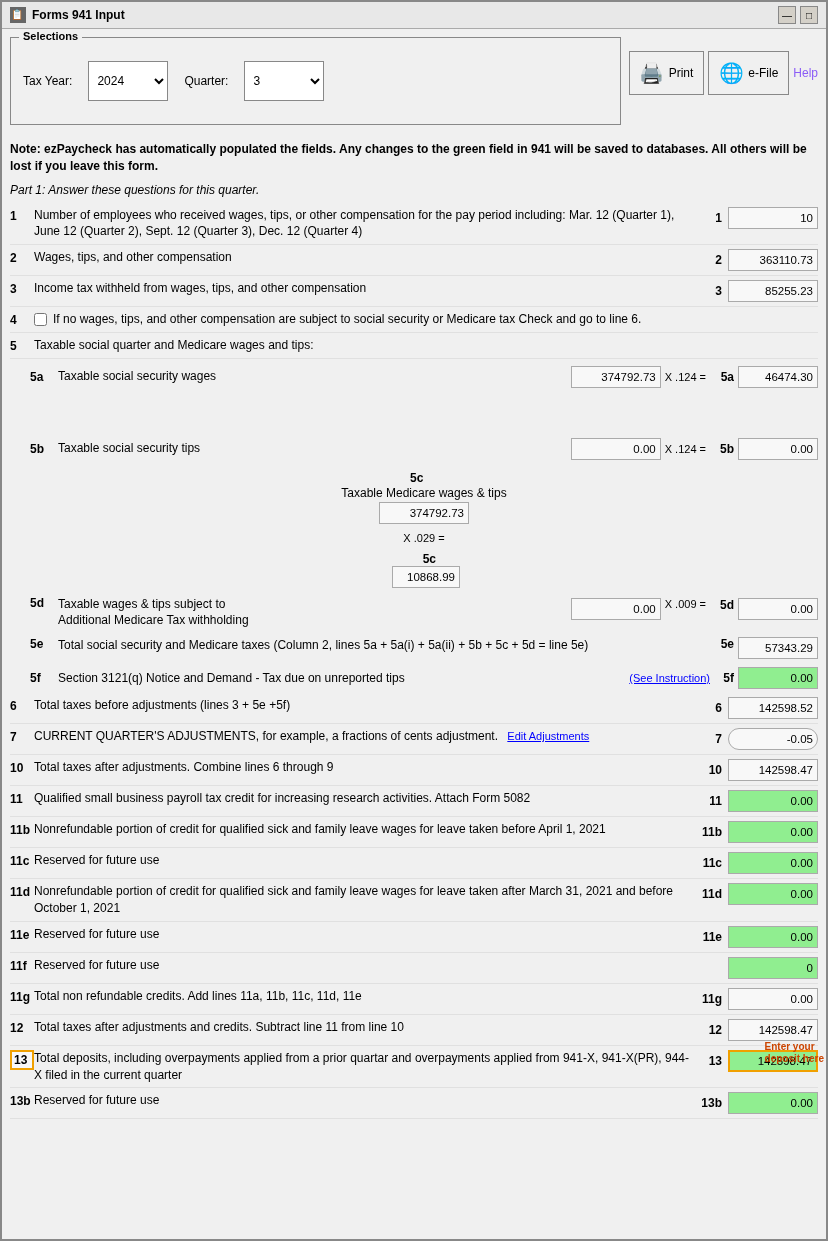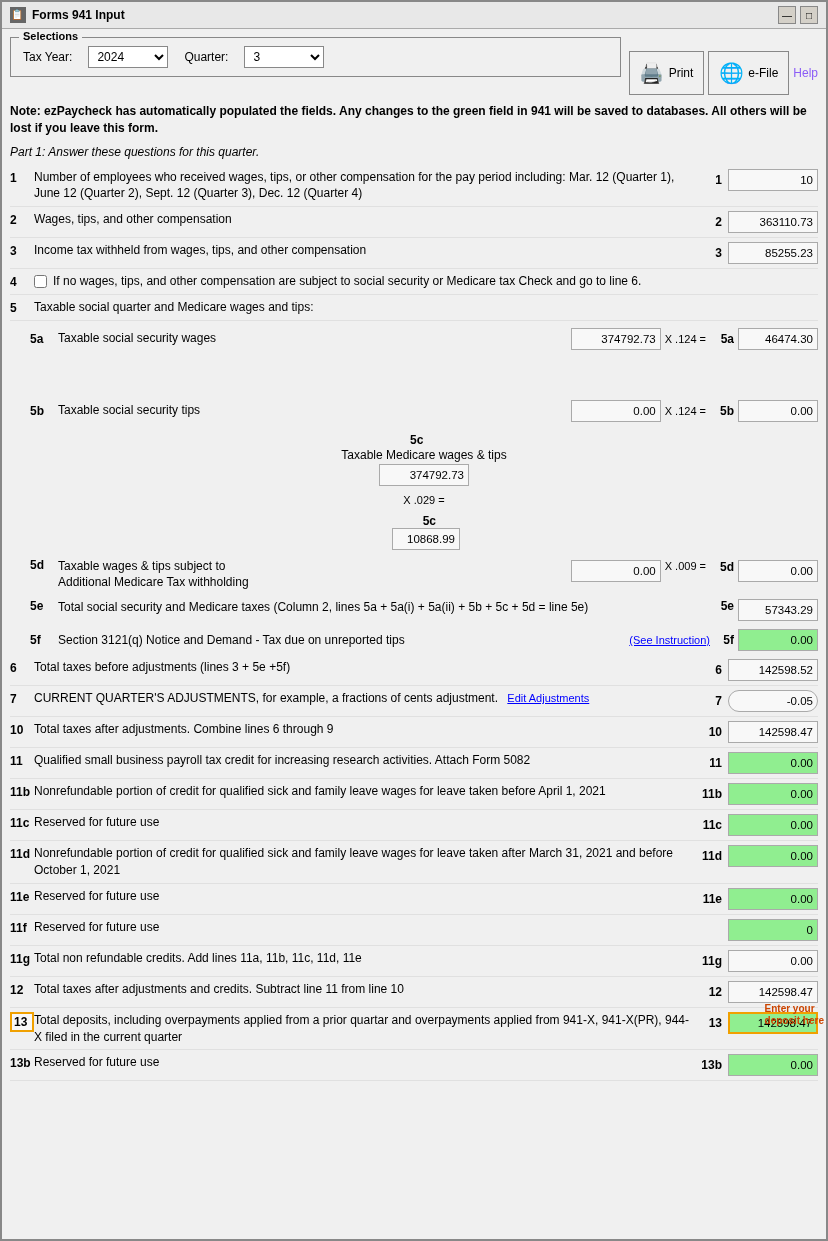--- a/index.html
+++ b/index.html
@@ -5,25 +5,25 @@
     * { box-sizing: border-box; margin: 0; padding: 0; font-family: Arial, sans-serif; font-size: 12px; }
     body { background: #c0c0c0; width: 828px; min-height: 1241px; }
     .window { background: #f0f0f0; border: 2px solid #888; width: 828px; min-height: 1241px; position: relative; }
     .title-bar { background: #e8e8e8; border-bottom: 1px solid #aaa; padding: 4px 8px; display: flex; align-items: center; justify-content: space-between; }
     .title-bar-left { display: flex; align-items: center; gap: 6px; }
     .title-icon { width: 16px; height: 16px; background: #666; display: inline-block; font-size: 10px; color: white; text-align: center; line-height: 16px; }
     .title-text { font-size: 12px; font-weight: bold; }
     .window-controls { display: flex; gap: 4px; }
     .win-btn { width: 18px; height: 18px; background: #d4d0c8; border: 1px solid #888; display: flex; align-items: center; justify-content: center; font-size: 10px; cursor: pointer; }
     .content { padding: 8px; }
-    .selections-group { border: 1px solid #888; padding: 8px 12px; margin-bottom: 8px; position: relative; }
+    .selections-group { border: 1px solid #888; padding: 23px 12px; margin-bottom: 8px; position: relative; }
     .selections-legend { position: absolute; top: -8px; left: 8px; background: #f0f0f0; padding: 0 4px; font-size: 11px; font-weight: bold; }
     .selections-row { display: flex; align-items: center; gap: 16px; }
     .sel-label { font-size: 12px; }
-    select { height: 22px; border: 1px solid #888; background: white; padding: 1px 4px; font-size: 12px; }
+    select { height: 40px; border: 1px solid #888; background: white; padding: 1px 4px; font-size: 12px; }
     .tool-btn { border: 1px solid #888; background: #f0f0f0; padding: 4px 10px; cursor: pointer; display: flex; align-items: center; gap: 4px; font-size: 12px; height: 44px; }
     .help-link { color: #8b5cf6; cursor: pointer; font-size: 12px; }
     .note-box { font-size: 11.5px; margin-bottom: 8px; line-height: 1.4; }
     .part-header { font-size: 12px; margin-bottom: 6px; font-style: italic; }
     .form-body { font-size: 11.5px; }
     .form-row { display: flex; align-items: flex-start; padding: 4px 0; border-bottom: 1px solid #e0e0e0; }
     .row-num { width: 24px; font-weight: bold; flex-shrink: 0; padding-top: 2px; }
     .row-desc { flex: 1; line-height: 1.4; padding-right: 8px; }
     .row-field-area { display: flex; align-items: center; gap: 6px; margin-left: auto; }
     .field-num { font-weight: bold; min-width: 24px; text-align: right; }

